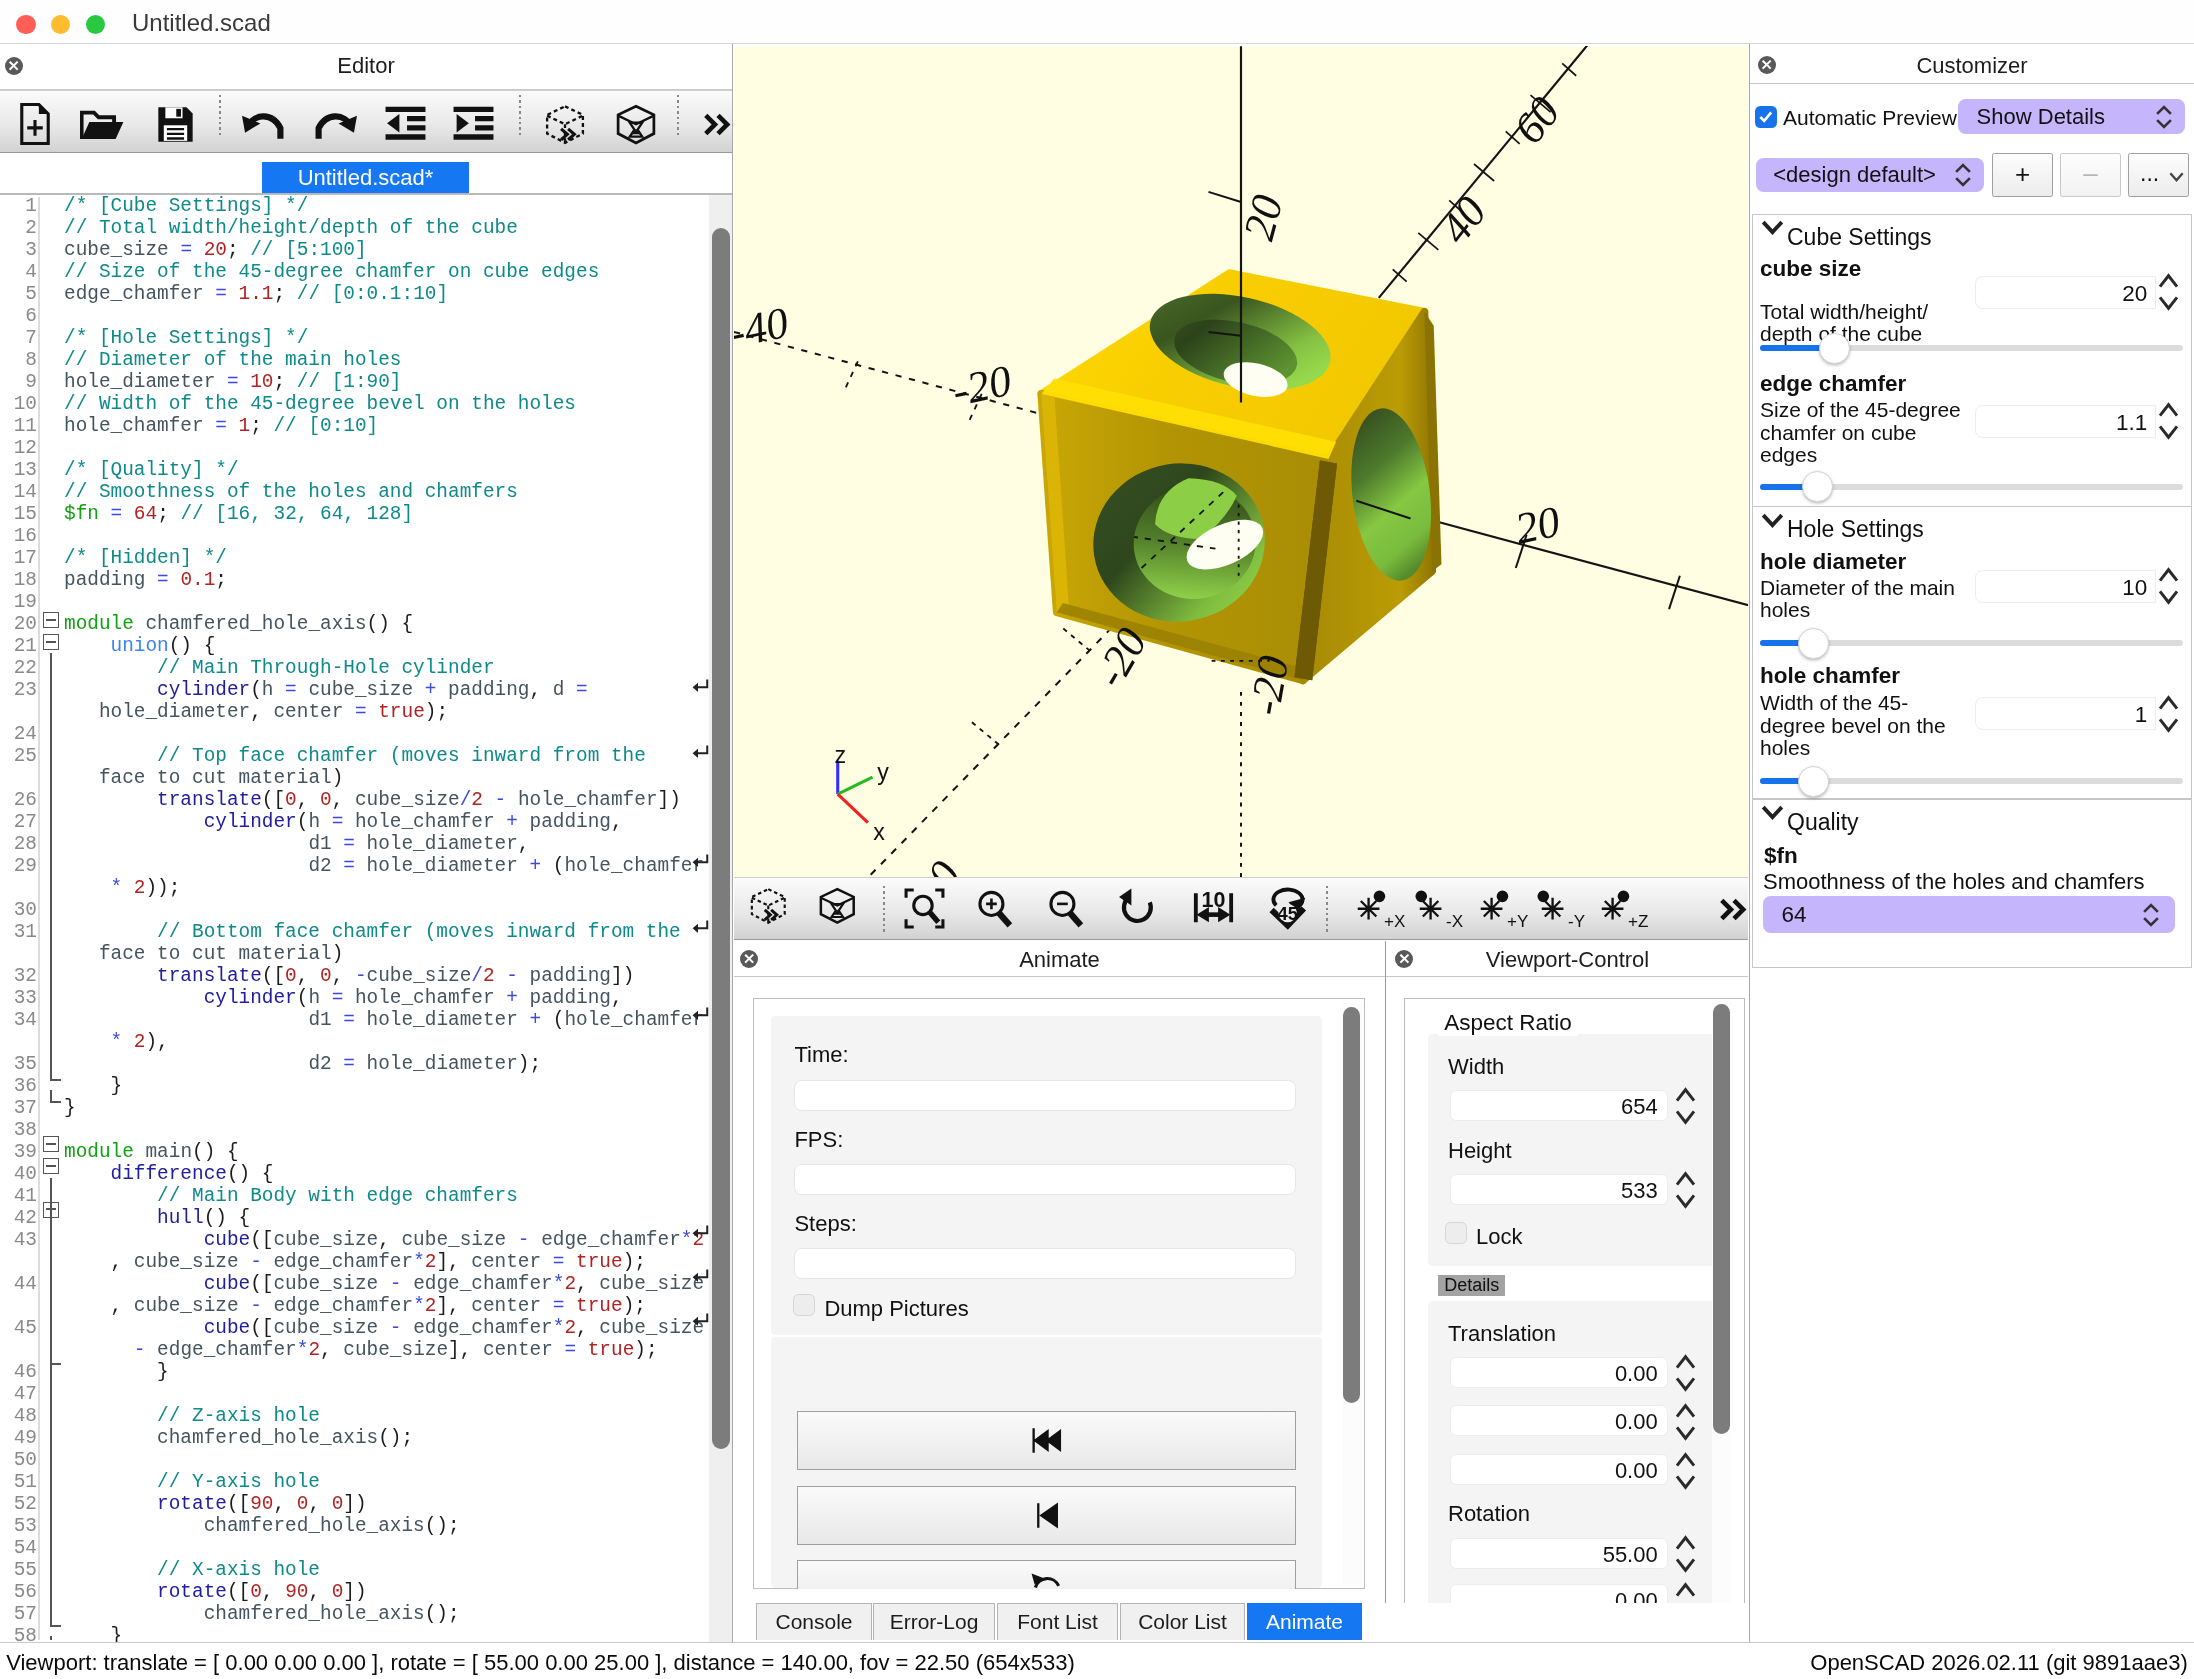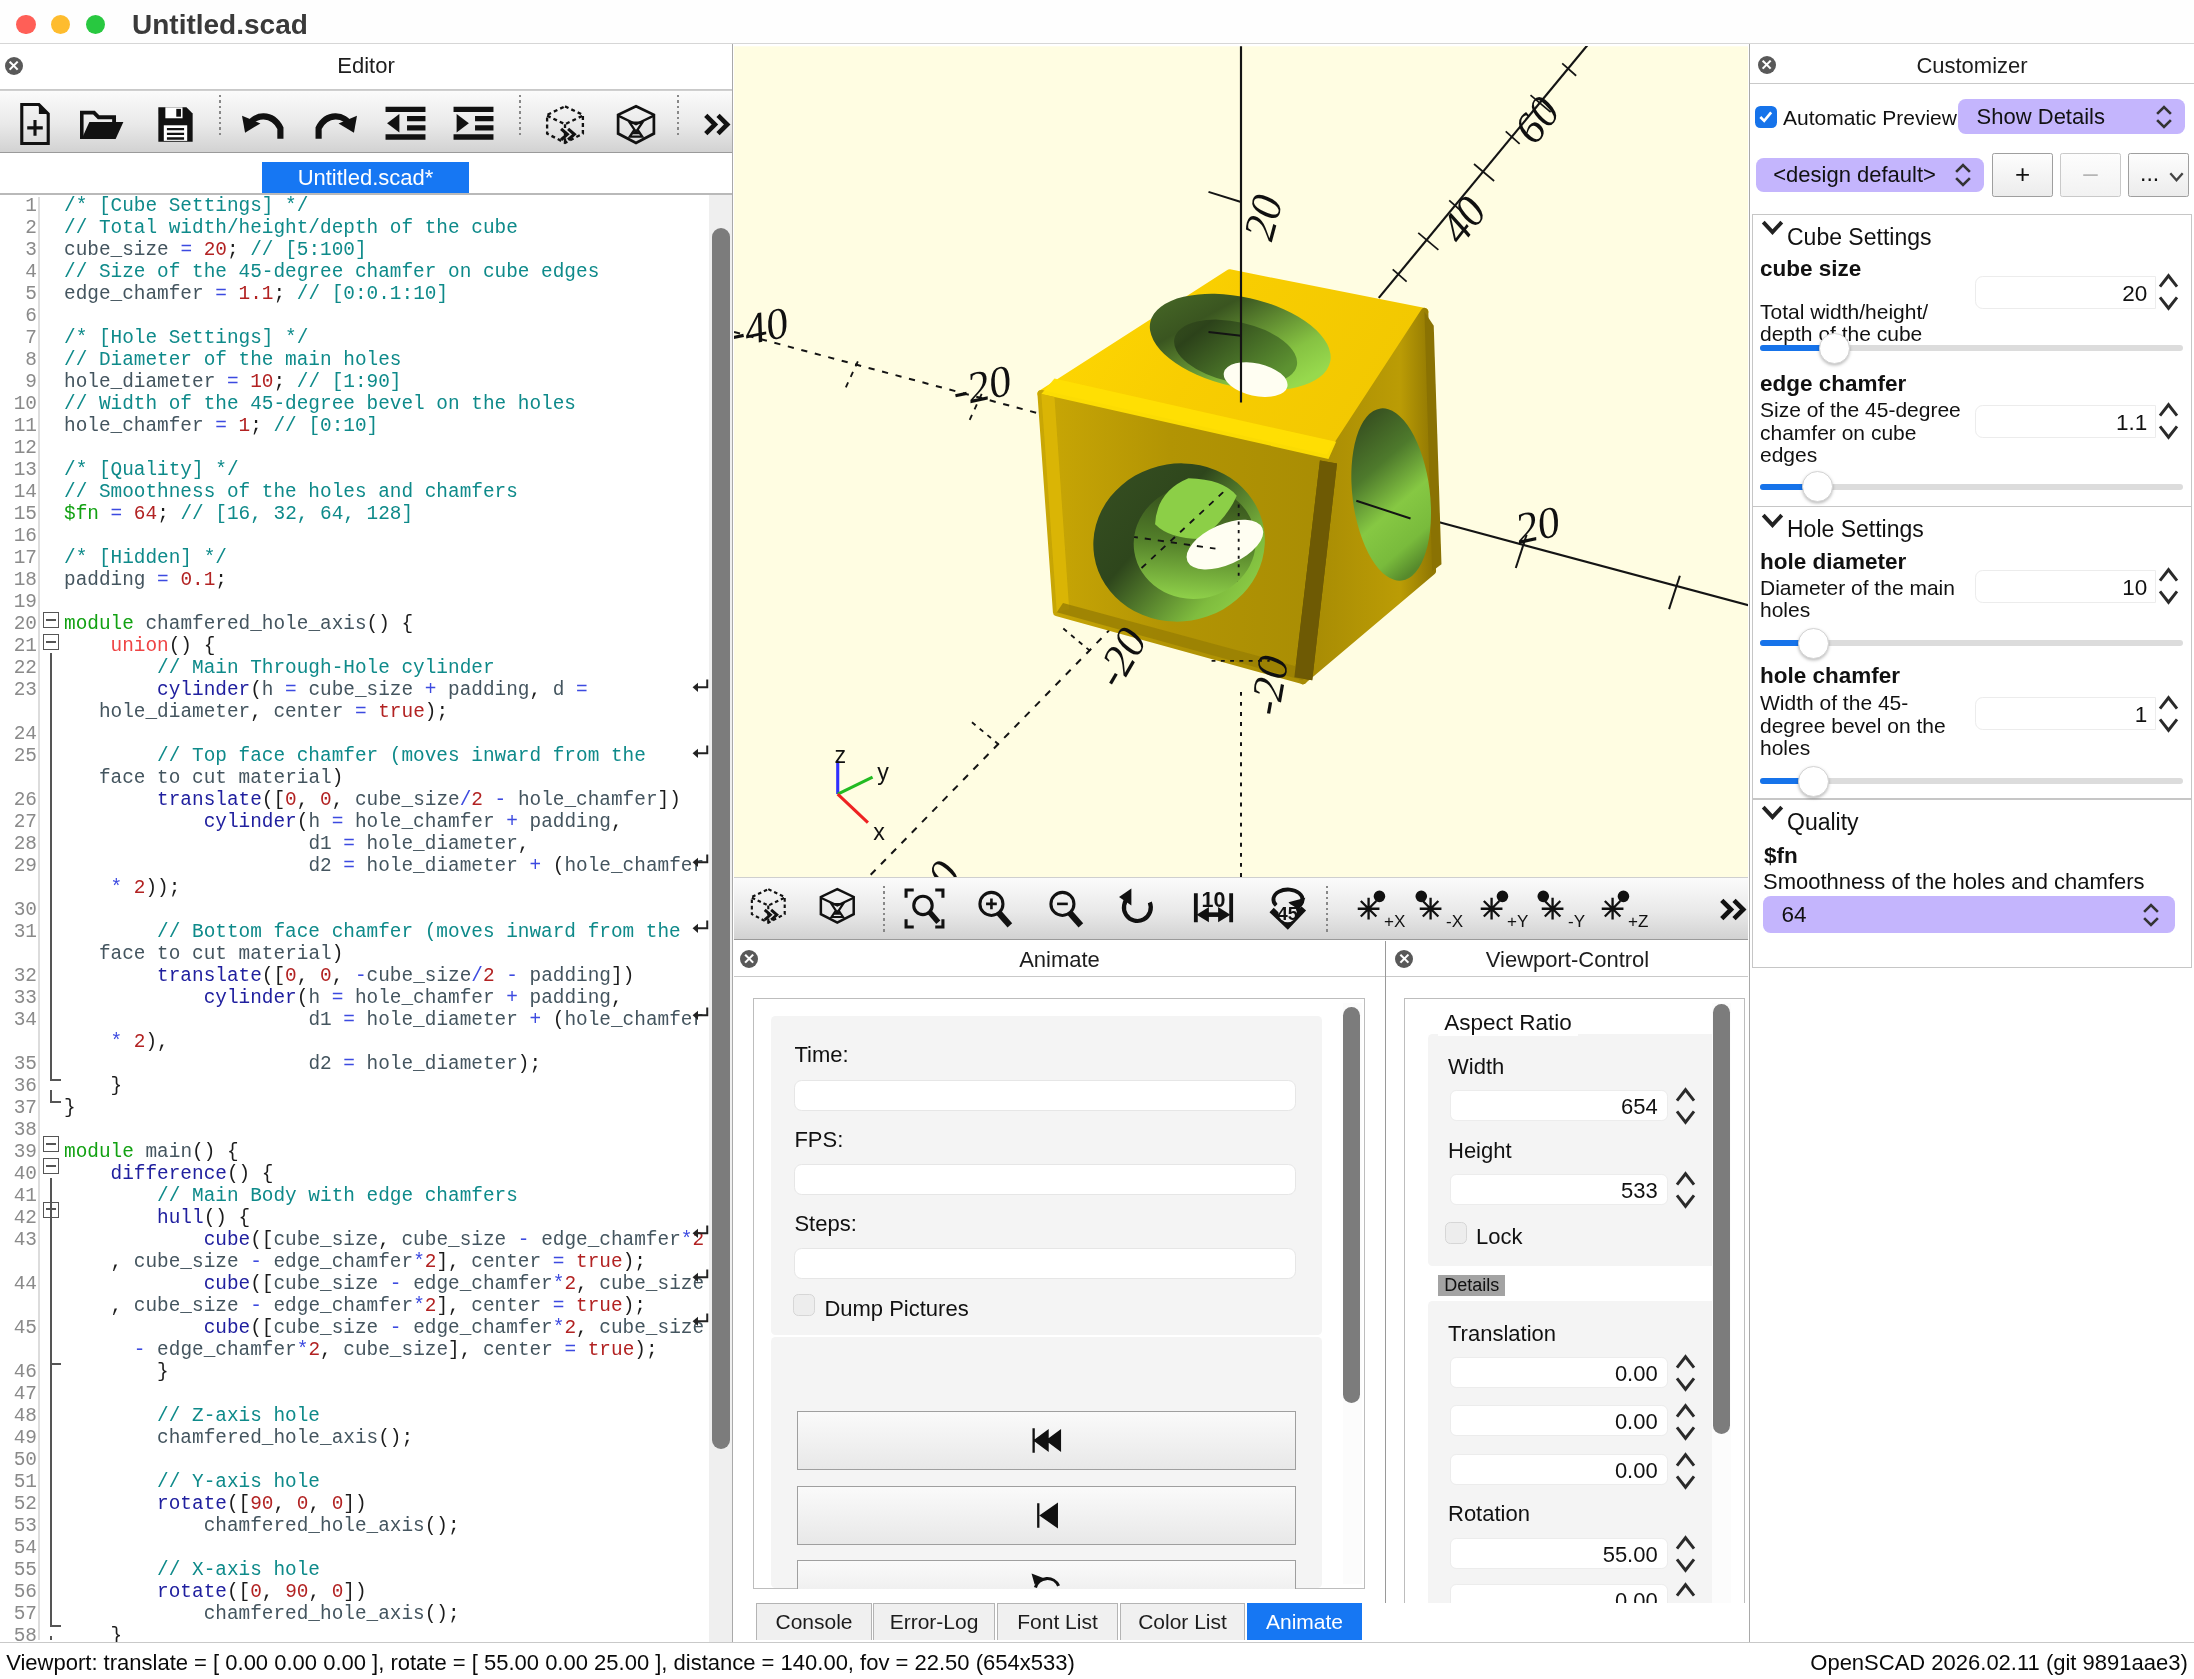--- a/index.html
+++ b/index.html
@@ -17,21 +17,21 @@
 .cb{position:absolute;width:22px;height:22px;border-radius:5.4px;background:#ededed;border:0.8px solid #d6d6d6}
 .tab{position:absolute;top:0;height:37px;background:#f0f0f0;border:1.5px solid #b4b4b4;border-bottom:none;
  font-size:21px;color:#1c1c1c;text-align:center;line-height:36px}
 pre{font-family:"Liberation Mono",monospace}
 </style></head>
 <body>
 <div class="abs" style="left:0;top:0;width:2194px;height:44px;background:#fefefe;border-bottom:1.5px solid #d6d6d6">
  <div class="abs" style="left:16.3px;top:14.7px;width:19.4px;height:19.4px;border-radius:50%;background:#ff5f57"></div>
  <div class="abs" style="left:51px;top:14.7px;width:19.4px;height:19.4px;border-radius:50%;background:#febc2e"></div>
  <div class="abs" style="left:86px;top:14.7px;width:19.4px;height:19.4px;border-radius:50%;background:#28c840"></div>
- <div class="abs" style="left:132px;top:8.5px;font-size:28px;font-weight:bold;color:#3a3a3a">Untitled.scad</div>
+ <div class="abs" style="left:132px;top:8.5px;font-size:24px;font-weight:normal;color:#3a3a3a">Untitled.scad</div>
 </div>
 
 <div class="abs" style="left:0;top:44px;width:733px;height:1598px;background:#fff;border-right:1.5px solid #a9a9a9;overflow:hidden">
  <div class="hdr" style="left:0;top:0;width:732px;height:46px">
    <div class="close" style="left:4.6px;top:13px">✕</div>
       <div class="t">Editor</div>
  </div>
  <div class="toolbar" style="left:0;top:46px;width:732px;height:63px" id="edtools"></div>
  <div class="abs" style="left:262px;top:118px;width:207px;height:32px;background:#1677f3;color:#fff;font-size:22px;text-align:center;line-height:32px">Untitled.scad*</div>
  <div class="abs" style="left:0;top:149px;width:732px;height:1.5px;background:#b9b9b9"></div>
@@ -115,21 +115,21 @@
 <span style="color:#44555f">hole_chamfer</span> <span style="color:#3c4ae0">=</span> <span style="color:#b22222">1</span>; <span style="color:#0e8a8a">// [0:10]</span>
 
 <span style="color:#0e8a8a">/* [Quality] */</span>
 <span style="color:#0e8a8a">// Smoothness of the holes and chamfers</span>
 <span style="color:#12a112">$fn</span> <span style="color:#3c4ae0">=</span> <span style="color:#b22222">64</span>; <span style="color:#0e8a8a">// [16, 32, 64, 128]</span>
 
 <span style="color:#0e8a8a">/* [Hidden] */</span>
 <span style="color:#44555f">padding</span> <span style="color:#3c4ae0">=</span> <span style="color:#b22222">0.1</span>;
 
 <span style="color:#12a112">module</span> <span style="color:#44555f">chamfered_hole_axis</span>() {
-    <span style="color:#ef4444">union</span>() {
+    <span style="color:#3b82f6">union</span>() {
         <span style="color:#0e8a8a">// Main Through-Hole cylinder</span>
         <span style="color:#20209f">cylinder</span>(<span style="color:#44555f">h</span> <span style="color:#3c4ae0">=</span> <span style="color:#44555f">cube_size</span> <span style="color:#3c4ae0">+</span> <span style="color:#44555f">padding</span>, <span style="color:#44555f">d</span> <span style="color:#3c4ae0">=</span>
    <span style="color:#44555f">hole_diameter</span>, <span style="color:#44555f">center</span> <span style="color:#3c4ae0">=</span> <span style="color:#b22222">true</span>);
 
         <span style="color:#0e8a8a">// Top face chamfer (moves inward from the</span>
    <span style="color:#44555f">face</span> <span style="color:#44555f">to</span> <span style="color:#44555f">cut</span> <span style="color:#44555f">material</span>)
         <span style="color:#20209f">translate</span>([<span style="color:#b22222">0</span>, <span style="color:#b22222">0</span>, <span style="color:#44555f">cube_size</span><span style="color:#3c4ae0">/</span><span style="color:#b22222">2</span> <span style="color:#3c4ae0">-</span> <span style="color:#44555f">hole_chamfer</span>])
             <span style="color:#20209f">cylinder</span>(<span style="color:#44555f">h</span> <span style="color:#3c4ae0">=</span> <span style="color:#44555f">hole_chamfer</span> <span style="color:#3c4ae0">+</span> <span style="color:#44555f">padding</span>,
                      <span style="color:#44555f">d1</span> <span style="color:#3c4ae0">=</span> <span style="color:#44555f">hole_diameter</span>,
                      <span style="color:#44555f">d2</span> <span style="color:#3c4ae0">=</span> <span style="color:#44555f">hole_diameter</span> <span style="color:#3c4ae0">+</span> (<span style="color:#44555f">hole_chamfer</span>

